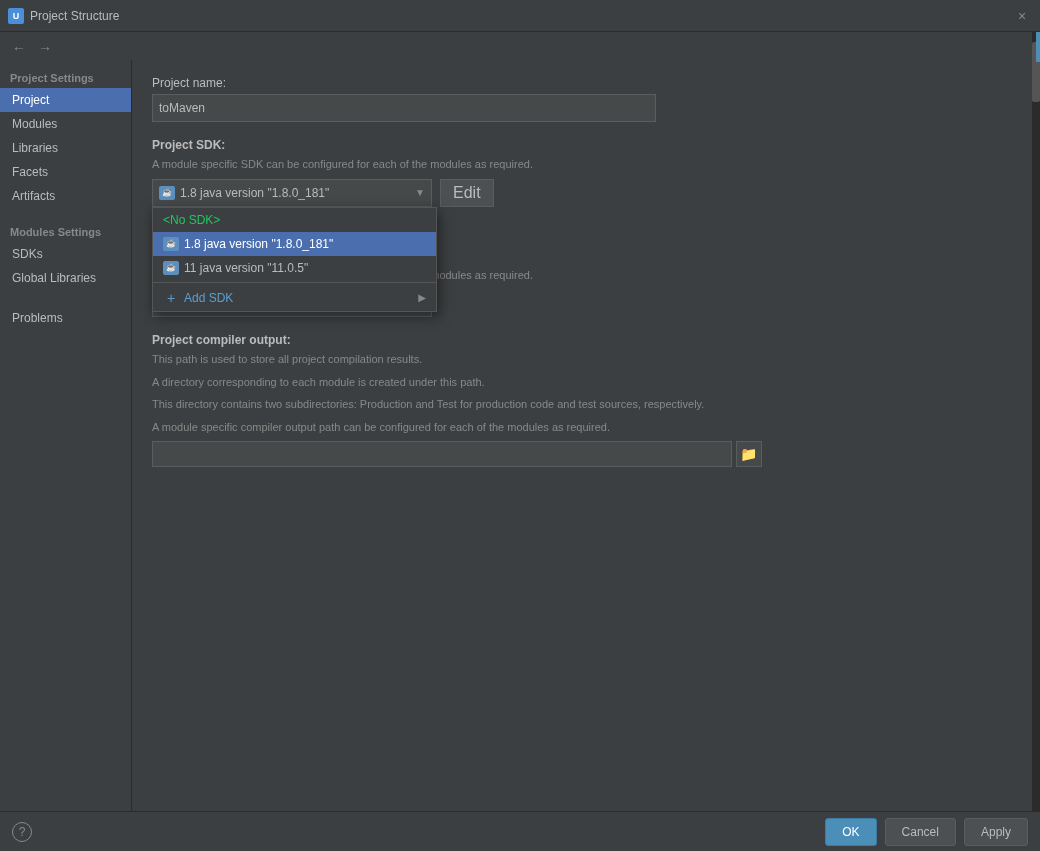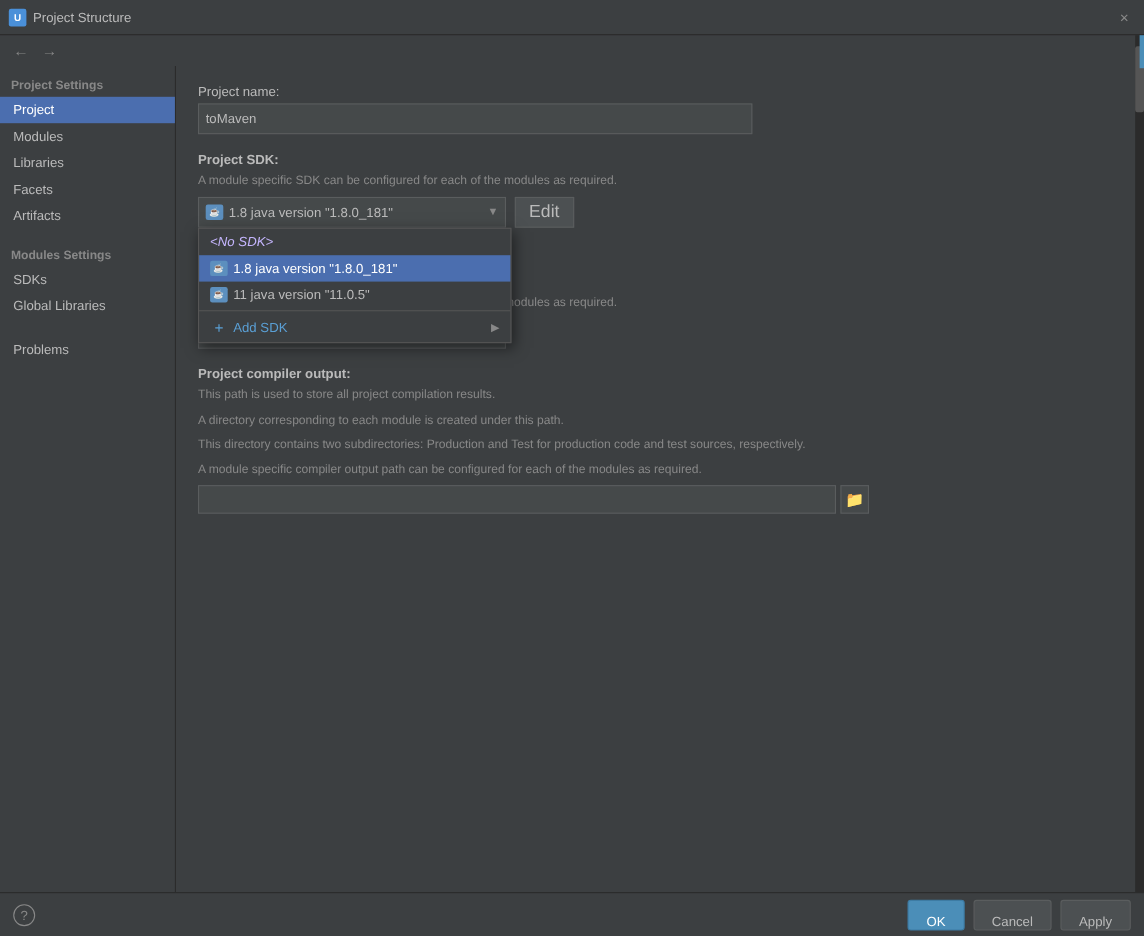--- a/index.html
+++ b/index.html
@@ -65,21 +65,21 @@
     }
 
     
     .main-layout {
       display: flex;
       height: calc(851px - 32px - 28px - 40px);
     }
 
     
     .sidebar {
-      width: 160px;
+      width: 132px;
       background: #3c3f41;
       border-right: 1px solid #2b2b2b;
       padding-top: 4px;
       flex-shrink: 0;
     }
     .sidebar-section-label {
       color: #888;
       font-size: 11px;
       font-weight: bold;
       padding: 8px 10px 4px;
@@ -208,22 +208,21 @@
       border-radius: 2px;
       display: inline-flex;
       align-items: center;
       justify-content: center;
       margin-right: 5px;
       font-size: 8px;
       color: white;
       flex-shrink: 0;
     }
     .dropdown-item.no-sdk-item {
-      color: #c4b5fd;
-      font-style: italic;
+      color: #22c55e;
       align-items: flex-end;
     }
     .dropdown-separator {
       height: 1px;
       background: #555;
       margin: 2px 0;
     }
     .dropdown-item.add-sdk {
       color: #5a9fd4;
     }
@@ -331,21 +330,21 @@
       display: flex;
       gap: 8px;
     }
     .bottom-btn {
       height: 28px;
       padding: 0 16px;
       font-size: 12px;
       cursor: pointer;
       border-radius: 3px;
       display: flex;
-      align-items: flex-end;
+      align-items: center;
       justify-content: center;
       border: 1px solid #5a5d5e;
       background: #4c5052;
       color: #bbbbbb;
     }
     .bottom-btn.primary {
       background: #4b8eb8;
       border-color: #3d7ba3;
       color: #fff;
     }

